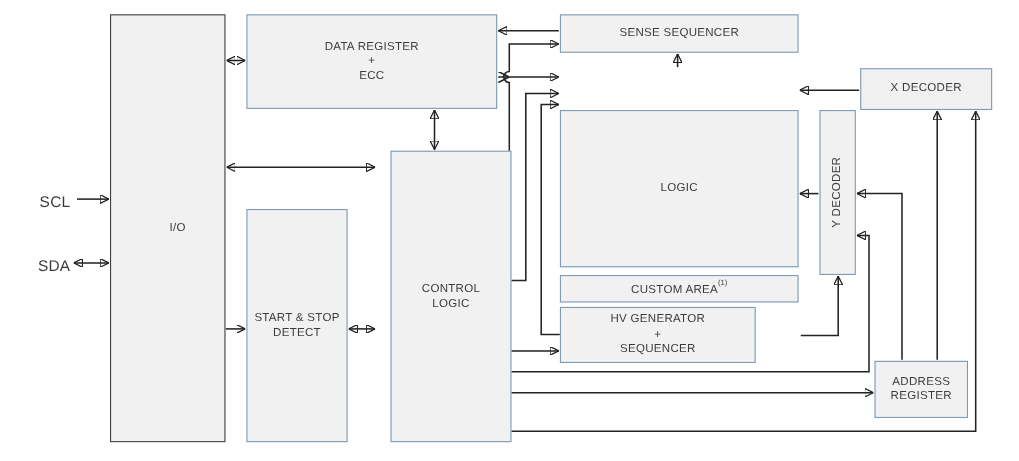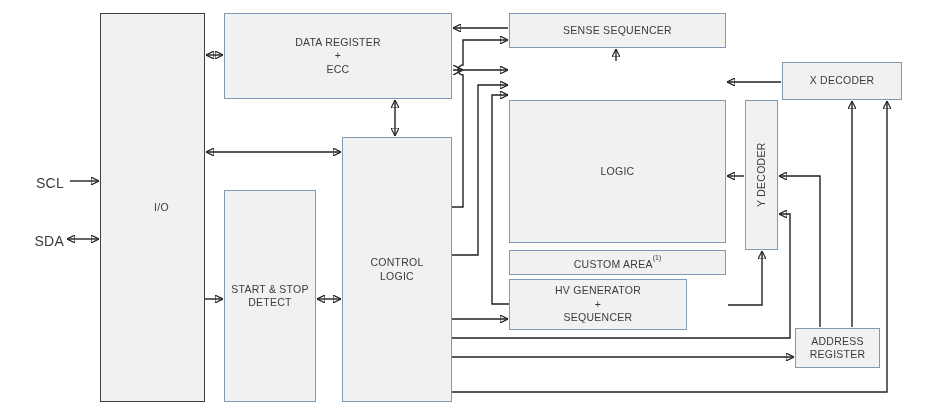--- a/index.html
+++ b/index.html
@@ -32,29 +32,29 @@
   .block.io-style{border-color:var(--io-border);}
   .block.vertical .lbl{transform:rotate(-90deg);white-space:nowrap;}
   sup.note{font-size:7px;position:relative;top:-3.5px;letter-spacing:0;}
   .pin-label{
     position:absolute;font-size:14px;letter-spacing:.25px;width:40px;text-align:right;
   }
   
   .b-io{left:100px;top:13px;width:105px;height:389px;padding-left:18px;}
   .b-datareg{left:224px;top:13px;width:228px;height:86px;}
   .b-startstop{left:224px;top:190px;width:92px;height:212px;}
-  .b-control{left:342px;top:137px;width:110px;height:265px;}
+  .b-control{left:355px;top:137px;width:110px;height:265px;}
   .b-sense{left:509px;top:13px;width:217px;height:35px;}
   .b-pagelatch{left:509px;top:62px;width:217px;height:36px;}
   .b-array{left:509px;top:100px;width:217px;height:143px;}
   .b-custom{left:509px;top:250px;width:217px;height:25px;}
   .b-hvgen{left:509px;top:279px;width:178px;height:51px;}
   .b-ydec{left:745px;top:100px;width:33px;height:150px;}
   .b-xdec{left:782px;top:62px;width:120px;height:38px;}
-  .b-addrreg{left:795px;top:328px;width:85px;height:40px;}
+  .b-addrreg{left:795px;top:328px;width:85px;height:52px;}
   .l-scl{left:24px;top:175px;}
   .l-sda{left:24px;top:233px;}
 </style>
 </head>
 <body>
 
 <div id="stage">
 
   <svg id="wires" viewBox="0 0 926 419" xmlns="http://www.w3.org/2000/svg">
     <defs>

